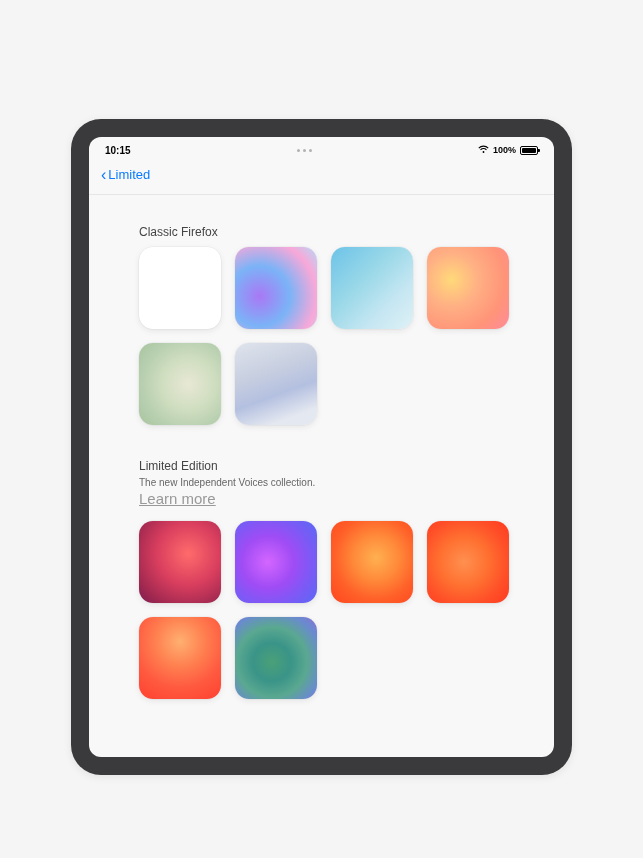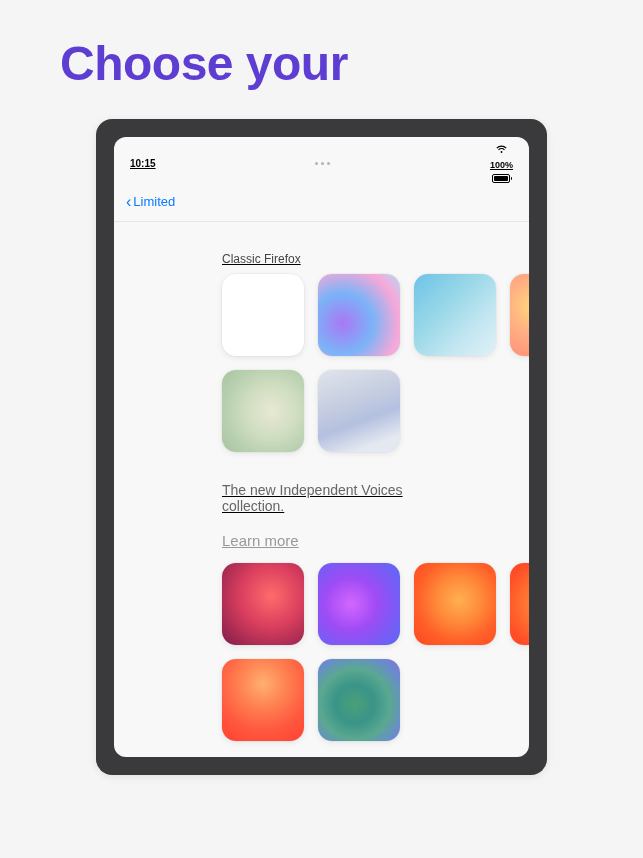--- a/index.html
+++ b/index.html
@@ -13,72 +13,71 @@
     .promo-title {
       color: #5e3dd3;
       font-size: 48px;
       font-weight: 700;
       line-height: 1.1;
       padding: 38px 60px 28px;
       letter-spacing: -0.5px;
     }
     .tablet-frame {
       background: #3a3a3c;
-      border-radius: 16px;
+      border-radius: 30px;
       margin: 0 auto;
-      width: 451px;
+      width: 501px;
       padding: 18px;
       box-shadow: 0 2px 8px rgba(0,0,0,0.08);
-      text-decoration: underline;
     }
     .tablet-screen {
       background: #f8f8f8;
       border-radius: 12px;
       overflow: hidden;
       height: 620px;
     }
     .status-bar {
       display: flex;
       justify-content: space-between;
       align-items: center;
       padding: 8px 16px 4px;
       font-size: 10px;
       font-weight: 600;
       color: #000;
     }
     .status-center { display:flex; gap:3px; opacity:0.35; }
     .status-center span { width:3px; height:3px; background:#333; border-radius:50%; }
-    .status-right { display:flex; align-items:center; gap:4px; font-size:9px;flex-direction:column; }
+    .status-right { display:flex; align-items:center; gap:4px; font-size:9px; }
     .nav-bar {
       padding: 6px 12px 10px;
       border-bottom: 1px solid #e6e6e6;
     }
     .back-link {
       color: #0a7aff;
       font-size: 13px;
       display: inline-flex;
       align-items: center;
       gap: 2px;
       cursor: pointer;
     }
     .chevron-left { font-size: 16px; font-weight: 500; }
     .content {
-      padding: 30px 108px 0;
+      padding: 30px 50px 0;
     }
     .section-title {
       font-size: 12px;
       color: #444;
       margin-bottom: 8px;
       font-weight: 500;
     }
     .section-subtitle {
-      font-size: 14px;
+      font-size: 10px;
       color: #666;
       margin-top: -4px;
-      margin-bottom: 18px;
+      margin-bottom: 2px;
     }
     .learn-more {
       font-size: 15px;
       color: #999;
       text-decoration: underline;
       margin-bottom: 8px;
       display: inline-block;
       cursor: pointer;
     }
     .grid {
@@ -114,21 +113,21 @@
       position: relative; display:inline-block;
     }
     .battery-icon::after { content:''; position:absolute; right:-3px; top:2px; width:1.5px; height:3px; background:#000; border-radius:0 1px 1px 0; }
     .battery-icon::before { content:''; position:absolute; left:1px; top:1px; right:1px; bottom:1px; background:#000; border-radius:1px; }
     .wifi-icon svg { width:11px; height:9px; }
   </style>
 </head>
 <body>
 
 <div class="promo-title">
-  <span>Choose your</span><br>
+  <br>
 </div>
 
 <div class="tablet-frame">
   <div class="tablet-screen">
 
     <div class="status-bar">
       <span>10:15</span>
       <div class="status-center">
           <span></span>
           <span></span>
@@ -159,20 +158,21 @@
           <div class="swatch sw-0"></div>
           <div class="swatch sw-1"></div>
           <div class="swatch sw-2"></div>
           <div class="swatch sw-3"></div>
           <div class="swatch sw-4"></div>
           <div class="swatch sw-5"></div>
         </div>
       </div>
 
       <div>
+        <div class="section-title">Limited Edition</div>
         <div class="section-subtitle">The new Independent Voices collection.</div>
         <span class="learn-more">Learn more</span>
         <div class="grid">
           <div class="swatch sw-6"></div>
           <div class="swatch sw-7"></div>
           <div class="swatch sw-8"></div>
           <div class="swatch sw-9"></div>
           <div class="swatch sw-10"></div>
           <div class="swatch sw-11"></div>
         </div>

